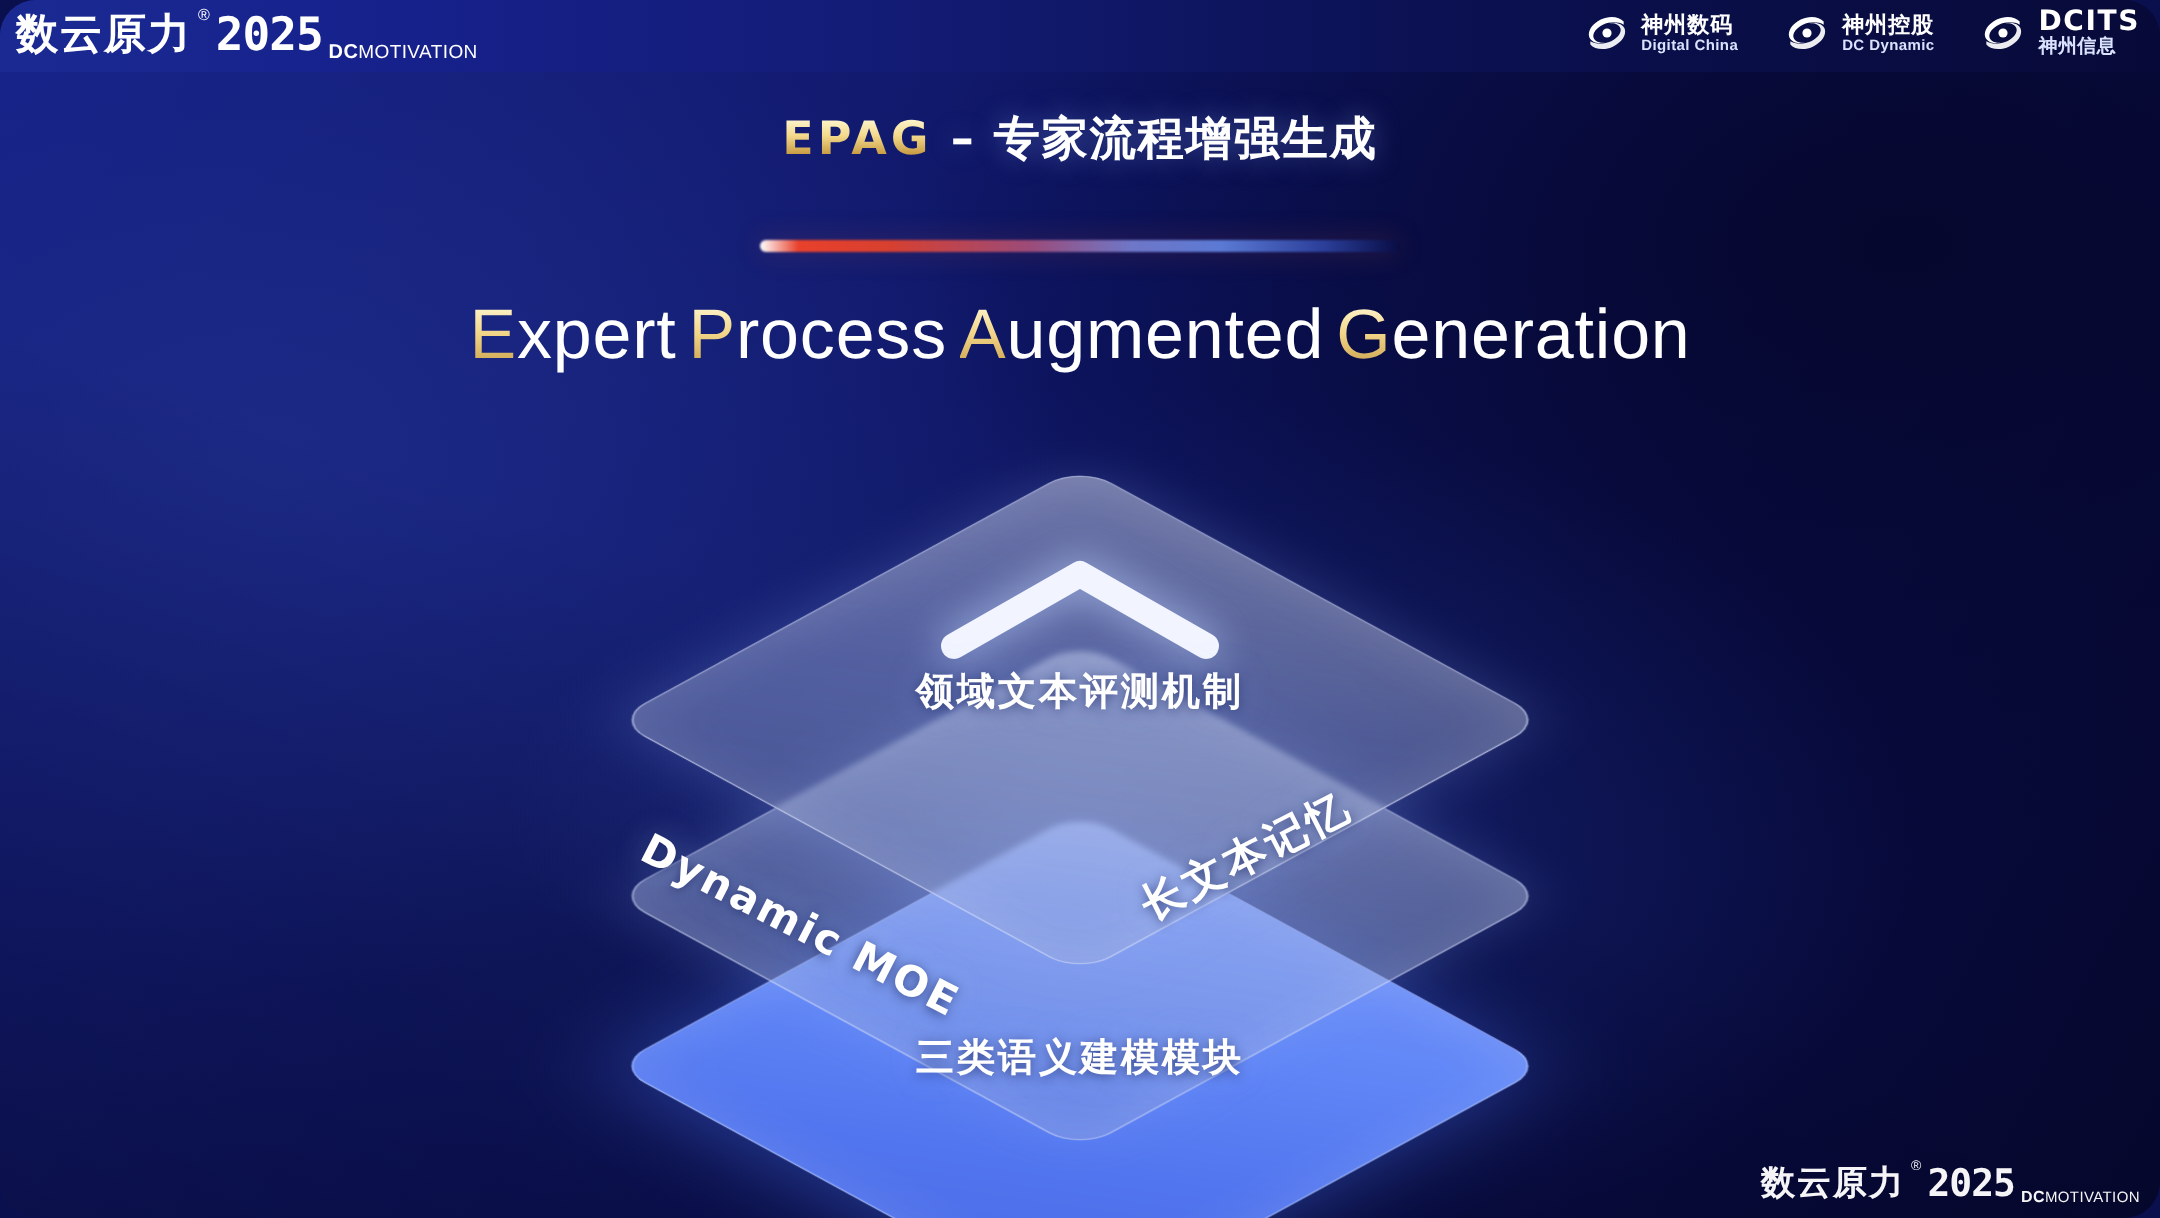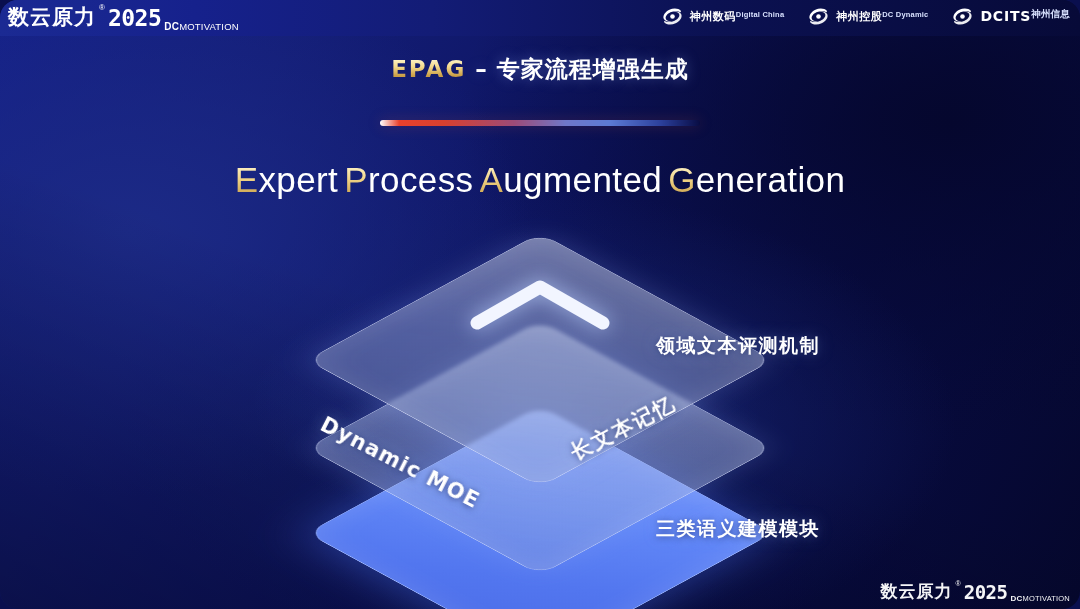--- a/index.html
+++ b/index.html
@@ -62,24 +62,24 @@
   #brand-wm .cn{ font-size:17px; }
   #brand-wm .reg{ font-size:7px; margin-bottom:7px; }
   #brand-wm .yr{ font-size:19px; }
   #brand-wm .dc b{ font-size:8px; }
   #brand-wm .dc span{ font-size:7.5px; }
 
   
   .logos{ position:absolute; right:10px; top:4px; display:flex; gap:22px; align-items:center; z-index:8; }
   .logo{ display:flex; align-items:center; gap:5px; }
   .logo .swirl{ width:25px; height:25px; flex:none; }
-  .logo .txt{ display:flex; flex-direction:row; line-height:1.08; color:#fff; }
+  .logo .txt{ display:flex; flex-direction:column; line-height:1.08; color:#fff; }
   .logo .t1{ font-size:11px; font-weight:700; letter-spacing:.5px;
              font-family:"DejaVu Sans","Liberation Sans",sans-serif; }
-  .logo .t2{ font-size:7.5px; font-weight:700; letter-spacing:.2px; color:#d9e2ff;text-align:right; }
+  .logo .t2{ font-size:7.5px; font-weight:700; letter-spacing:.2px; color:#d9e2ff; }
   .logo.dcits .t1{ font-size:14px; letter-spacing:.8px; }
   .logo.dcits .t2{ font-size:9.5px; font-family:"DejaVu Sans","Liberation Sans",sans-serif; }
 
   
   #live-label{
     position:absolute; left:8px; top:48px; z-index:7;
     color:#fff; font-size:21px; font-weight:700; letter-spacing:.4px;
     font-family:"DejaVu Sans","Liberation Sans",sans-serif;
     text-shadow:0 0 10px rgba(120,160,255,.45);
   }
@@ -109,21 +109,21 @@
   #title-en{
     position:absolute; left:0; right:0; top:148px; text-align:center; z-index:7;
     font-size:35px; font-weight:400; letter-spacing:.4px; white-space:nowrap;
     font-family:"Liberation Sans","DejaVu Sans",sans-serif;
   }
   #title-en .cap{
     background:linear-gradient(180deg,#fff6cf 10%,#f0d385 50%,#caa24d 92%);
     -webkit-background-clip:text; background-clip:text; color:transparent;
   }
   #title-en .rest{ color:#fff; }
-  #title-en .w{ display:inline-block; margin:12px 3px; }
+  #title-en .w{ display:inline-block; margin:0 3px; }
 
   
   #stack{
     position:absolute; left:50%; top:233px; width:560px; height:345px;
     transform:translateX(-50%); z-index:5;
   }
   .layer{
     position:absolute; left:50%; width:330px; height:330px;
     border-radius:22px;
     transform-style:preserve-3d;
@@ -154,21 +154,21 @@
     box-shadow:0 6px 60px rgba(70,110,240,.45), inset 0 0 40px rgba(255,255,255,.12);
   }
 
   
   #chevron-up-icon{
     position:absolute; left:50%; top:40px; transform:translateX(-50%);
     z-index:3; filter:drop-shadow(0 0 10px rgba(190,210,255,.75));
   }
 
   .layer-label{
-    position:absolute; left:0; right:0; text-align:right; z-index:4;
+    position:absolute; left:0; right:0; text-align:center; z-index:4;
     color:#fff; font-weight:700; letter-spacing:1.5px; white-space:nowrap;
     font-family:"DejaVu Sans","Liberation Sans",sans-serif;
     text-shadow:0 1px 6px rgba(20,30,90,.65), 0 0 16px rgba(160,190,255,.35);
   }
   #label-top{ top:100px; font-size:19px; }
   #label-bot{ top:283px; font-size:19px; }
 
   .edge-label{
     position:absolute; z-index:4; color:#fff; font-weight:600; white-space:nowrap;
     font-family:"DejaVu Sans","Liberation Sans",sans-serif;

